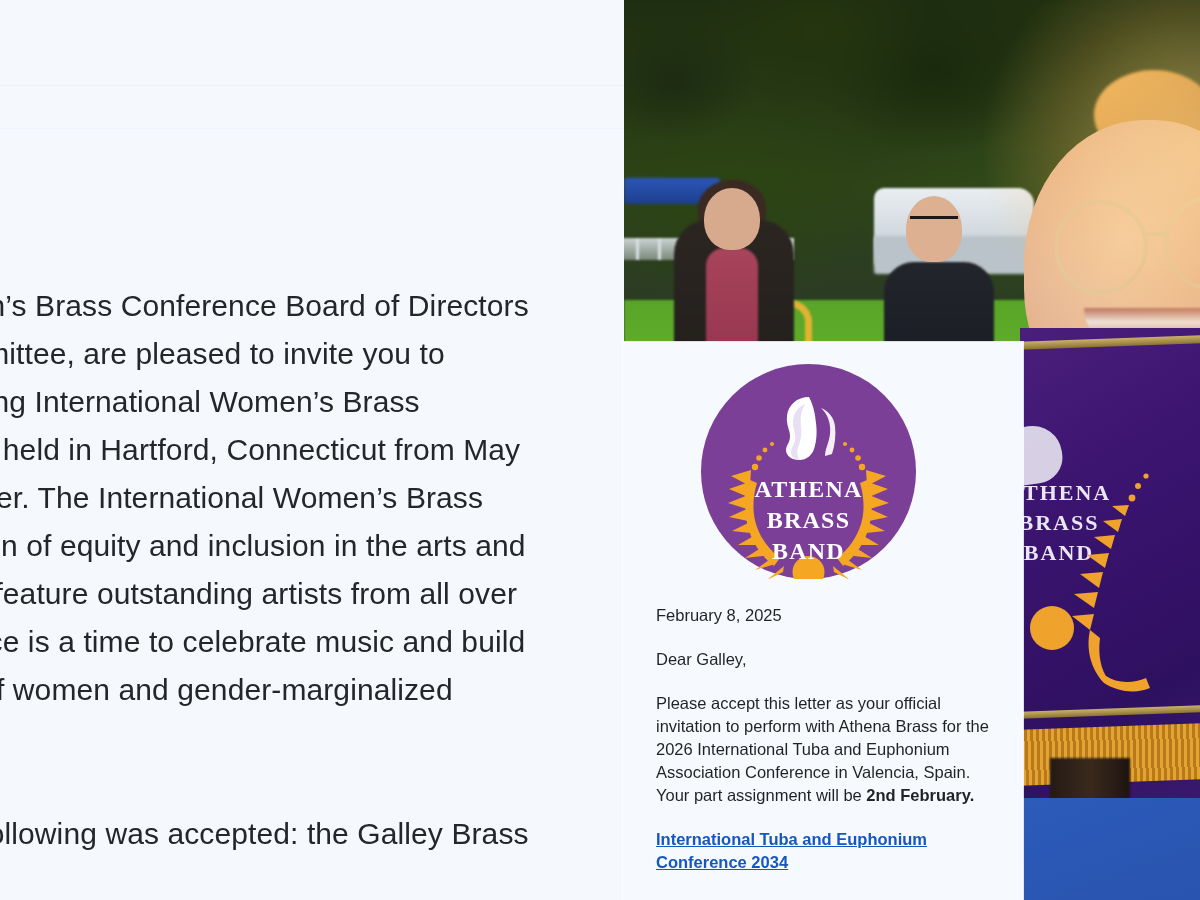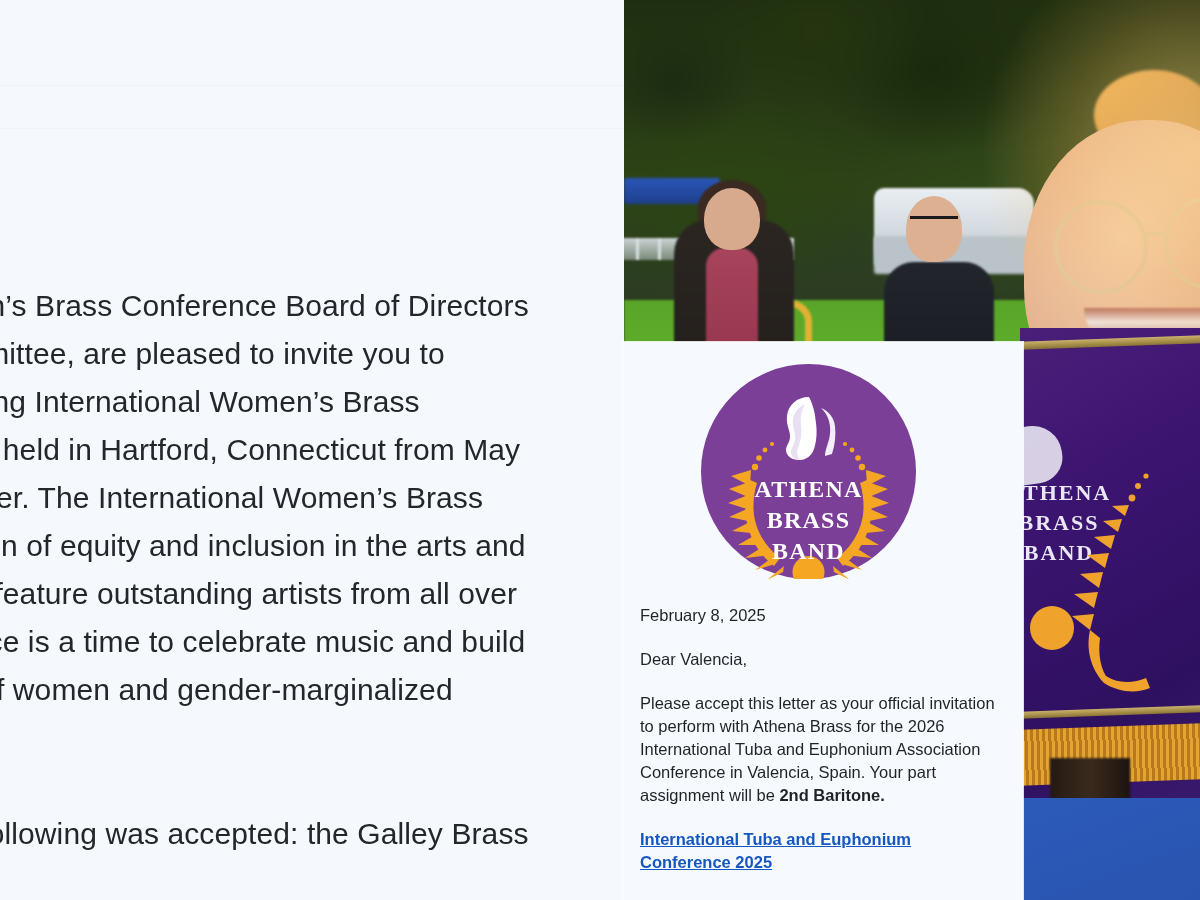--- a/index.html
+++ b/index.html
@@ -234,21 +234,21 @@
     position:absolute; left:78px; top:22px; width:215px; height:215px;
   }
   .logo-circle{
     position:absolute; inset:0; border-radius:50%;
     background:#7b3f98;
   }
   .letter-body{
     position:absolute; left:17px; top:262px; width:360px;
     color:#1f2328; font-size:16.5px; line-height:23px;
   }
-  .letter-body p{ margin:0 0 21px 0; }
+  .letter-body p{ margin:0 0 21px 16px; }
   .letter-body b{ font-weight:bold; }
   .letter-link{
     color:#1557c0; text-decoration:underline; font-weight:bold;
     display:inline-block; line-height:23px;
   }
 </style>
 </head>
 <body>
 
 <div id="root">
@@ -413,19 +413,19 @@
         <circle cx="107.5" cy="208" r="16" fill="#f5a623"></circle>
 
         <text x="107.5" y="133" text-anchor="middle" fill="#ffffff" font-family="Liberation Serif, serif" font-size="24" font-weight="bold" letter-spacing="1.2">ATHENA</text>
         <text x="107.5" y="164" text-anchor="middle" fill="#ffffff" font-family="Liberation Serif, serif" font-size="24" font-weight="bold" letter-spacing="1.2">BRASS</text>
         <text x="107.5" y="195" text-anchor="middle" fill="#ffffff" font-family="Liberation Serif, serif" font-size="24" font-weight="bold" letter-spacing="1.2">BAND</text>
       </svg>
     </div>
 
     <div class="letter-body">
       <p>February 8, 2025</p>
-      <p>Dear Valencia,</p>
-      <p><span>Please accept this letter as your official invitation to perform with Athena Brass for the 2026 International Tuba and Euphonium Association Conference in Valencia, Spain. Your part assignment will be </span><b>2nd Baritone.</b></p>
-      <p><a class="letter-link" href="#">International Tuba and Euphonium Conference 2025</a></p>
+      <p>Dear Galley,</p>
+      <p><span>Please accept this letter as your official invitation to perform with Athena Brass for the 2026 International Tuba and Euphonium Association Conference in Valencia, Spain. Your part assignment will be </span><b>2nd February.</b></p>
+      <p><a class="letter-link" href="#">International Tuba and Euphonium Conference 2034</a></p>
     </div>
   </div>
 
 </div>
 
 </body></html>

